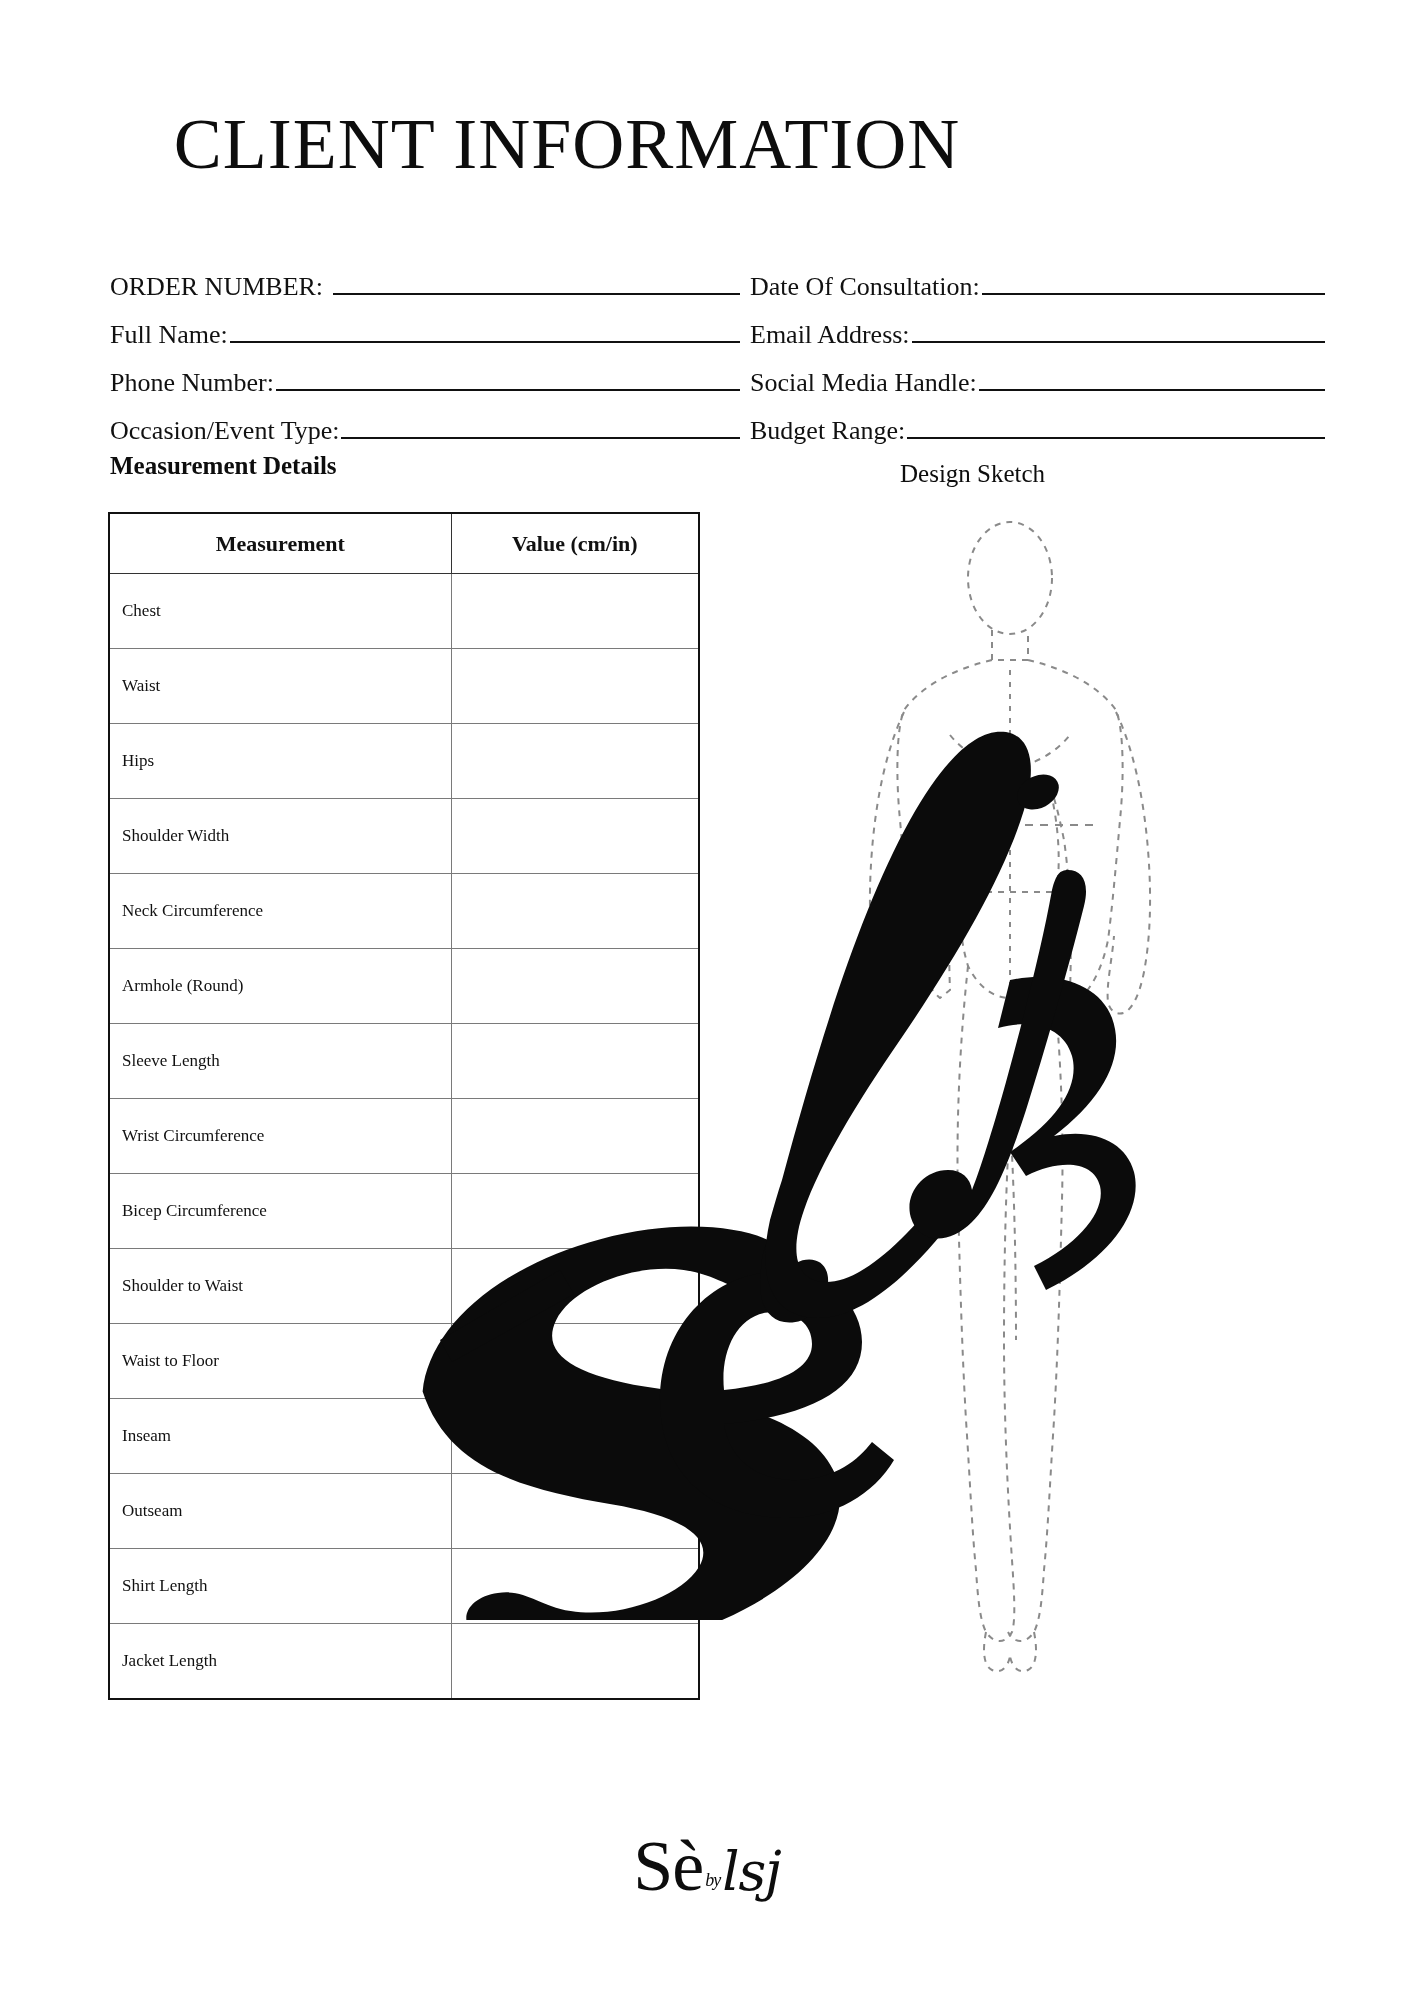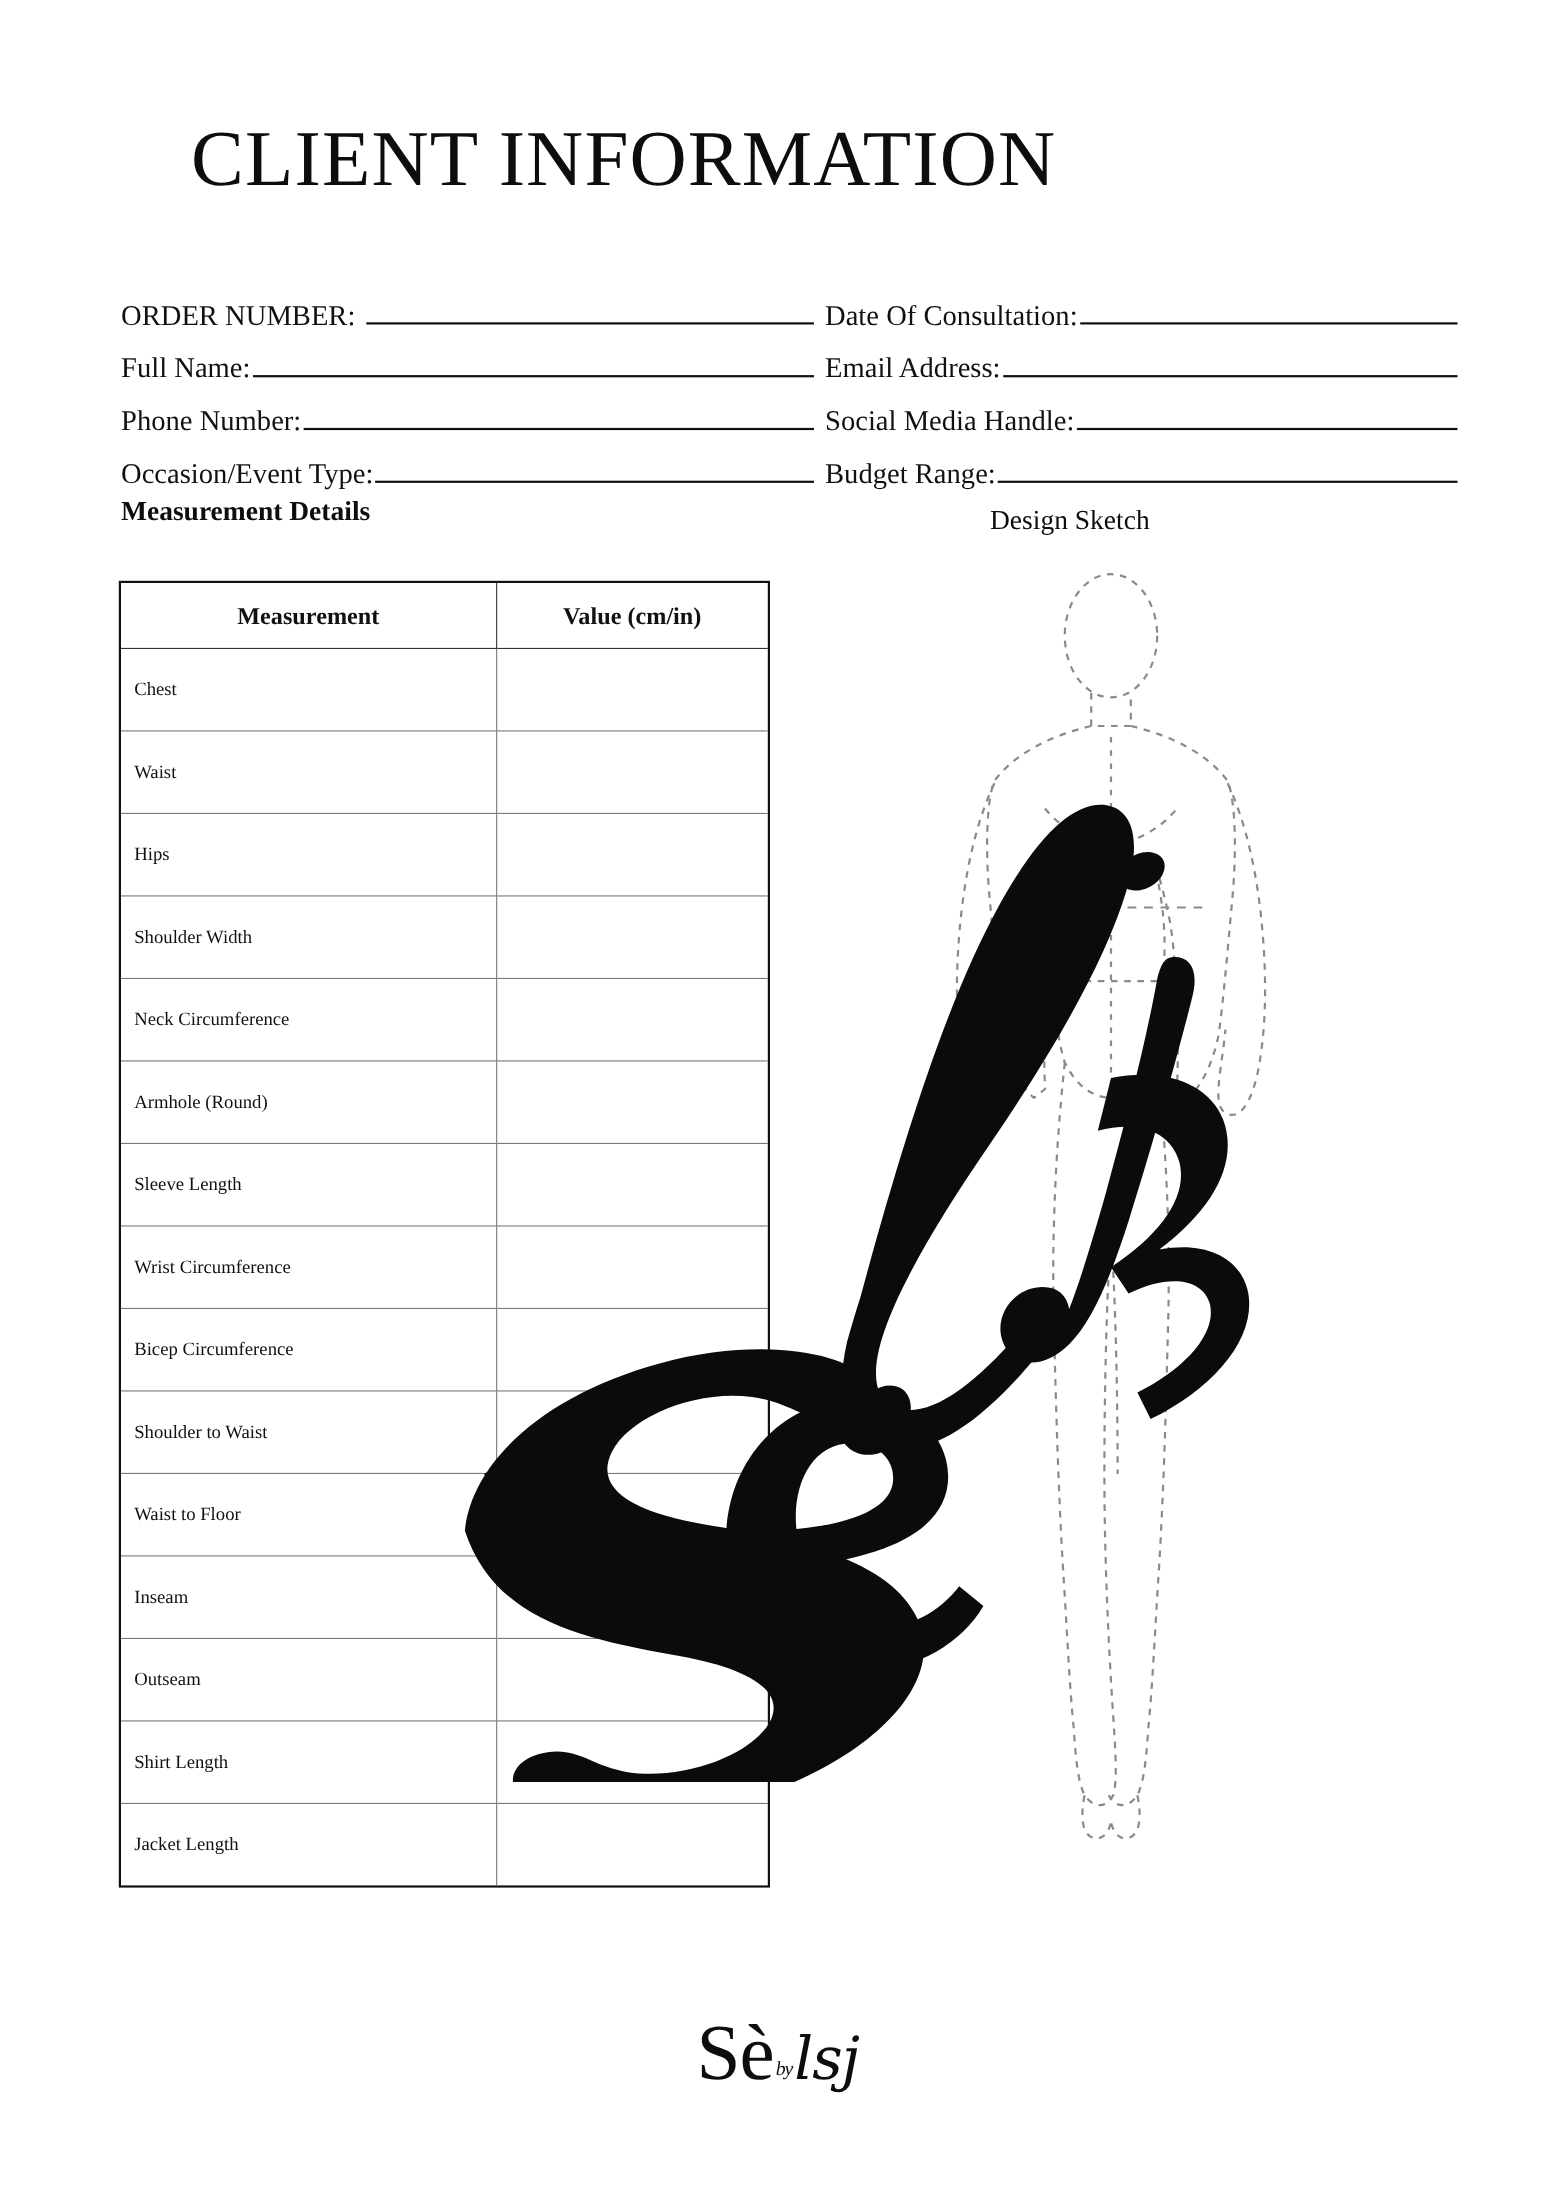--- a/index.html
+++ b/index.html
@@ -90,21 +90,21 @@
     top: 460px;
     font-size: 25px;
     font-weight: normal;
     color: #0d0d0d;
   }
 
   
   .table-wrap {
     position: absolute;
     left: 108px;
-    top: 528px;
+    top: 512px;
     width: 592px;
     border: 2.5px solid #111;
     box-sizing: border-box;
   }
   table.meas {
     width: 100%;
     border-collapse: collapse;
     table-layout: fixed;
   }
   table.meas th {

